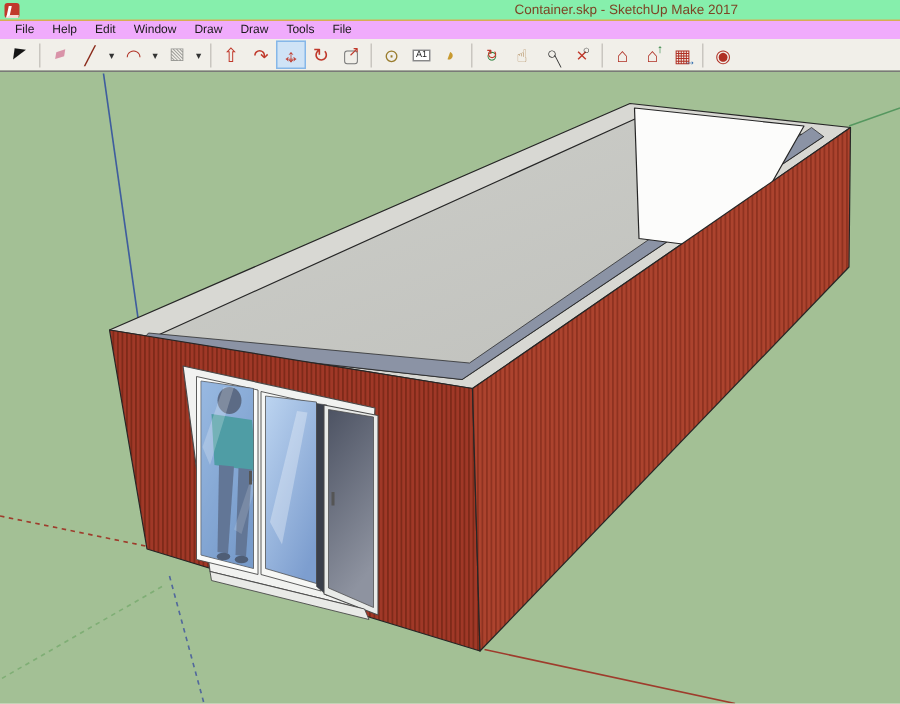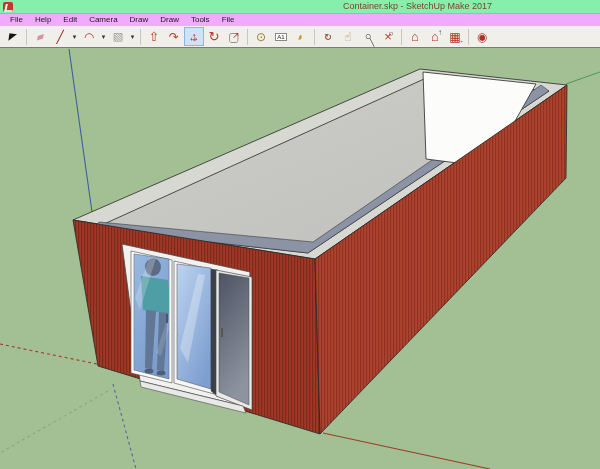--- a/index.html
+++ b/index.html
@@ -42,21 +42,21 @@
 
   <div class="titlebar">
     <span class="logo"></span>
     <span class="title">Container.skp - SketchUp Make 2017</span>
   </div>
 
   <div class="menubar" id="menubar">
       <div class="mi">File</div>
       <div class="mi">Help</div>
       <div class="mi">Edit</div>
-      <div class="mi">Camera</div>
+      <div class="mi">Window</div>
       <div class="mi">Draw</div>
       <div class="mi">Draw</div>
       <div class="mi">Tools</div>
       <div class="mi">File</div>
     </div>
 
   <div class="toolbar" id="toolbar">
       <div class="tb-btn" title="Select">
         <span class="g1" style="color: rgb(21, 21, 21); font-size: 10px; transform: rotate(8deg);">◤</span>
       </div>

